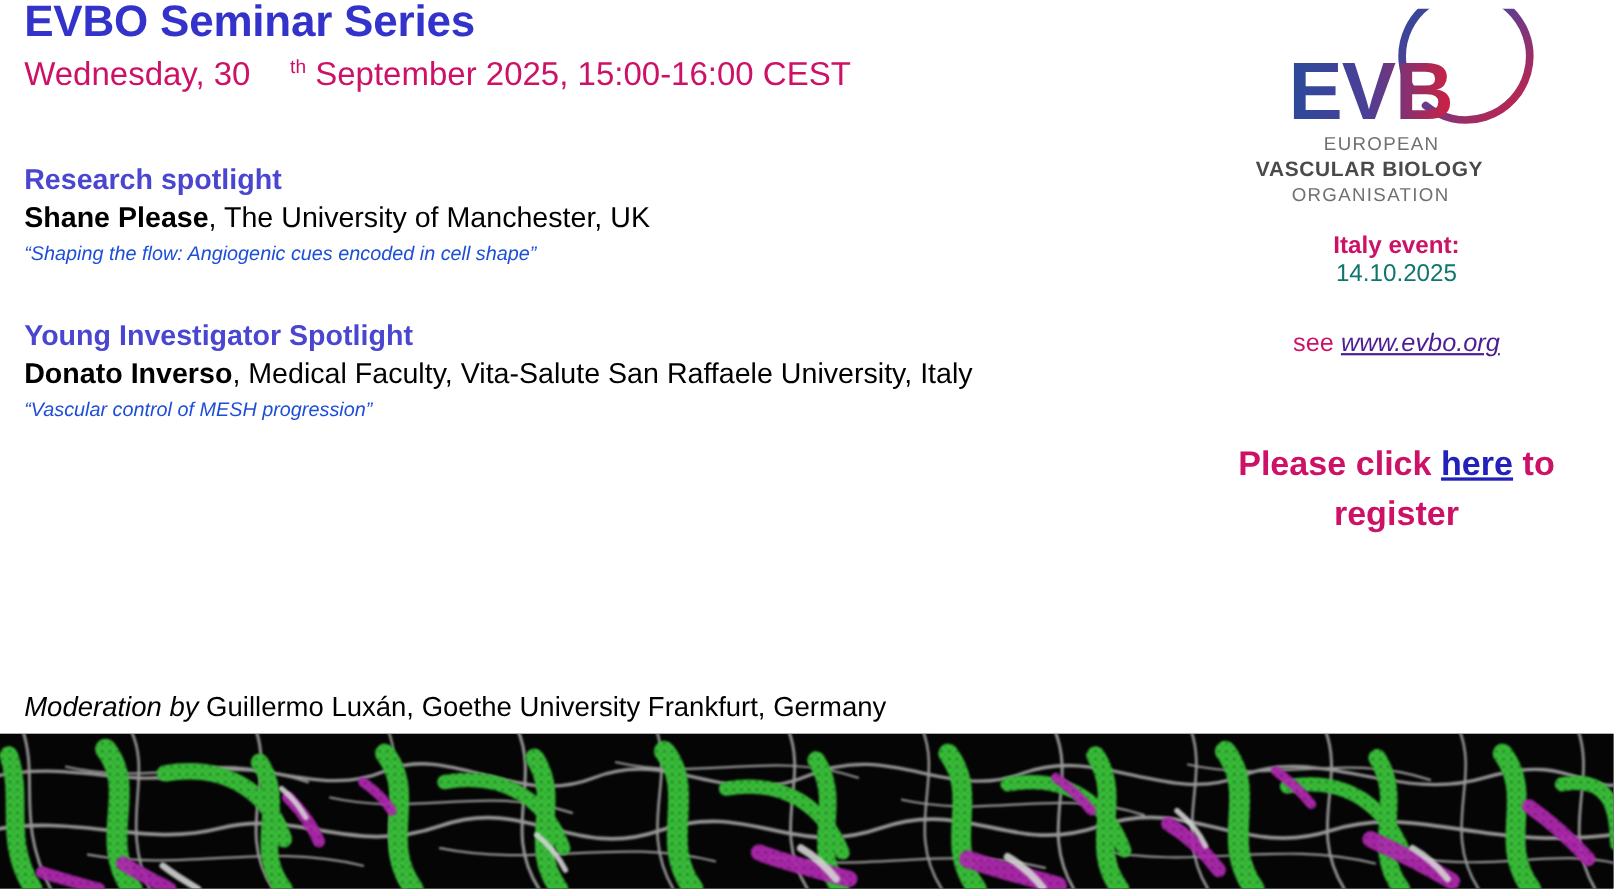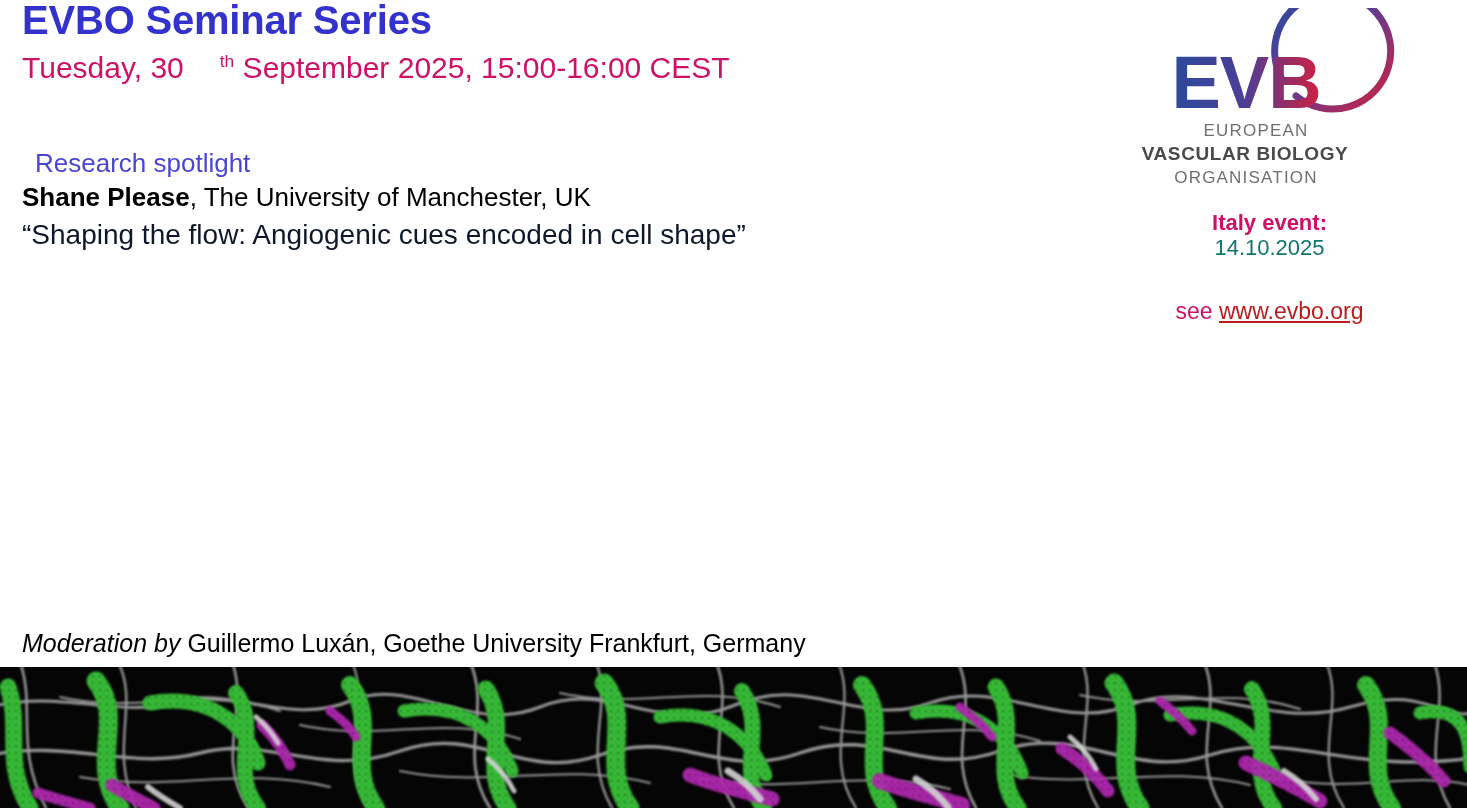--- a/index.html
+++ b/index.html
@@ -49,32 +49,34 @@
   }
 
   .spotlight-block { margin: 0; }
   .spotlight-block.first  { padding-top: 67px; }
   .spotlight-block.second { padding-top: 53px; }
 
   .spotlight-label {
     color: #4a46d0;
     font-size: 26px;
     line-height: 1.0;
-    margin: 0 0 8px 13px;
+    margin: 0 0 8px 0;
+    font-weight: bold;
   }
   .speaker-line {
     color: #000000;
     font-size: 26px;
     line-height: 1.0;
     margin: 0 0 11px 0;
   }
   .speaker-name { font-weight: bold; }
   .talk-title {
-    color: #0f172a;
-    font-size: 28px;
+    color: #1d4ed8;
+    font-size: 18px;
+    font-style: italic;
     line-height: 1.0;
     margin: 0;
   }
 
   .moderation-line {
     position: absolute;
     left: 22px;
     top: 606px;
     color: #000000;
     font-size: 25px;
@@ -120,22 +122,23 @@
   }
 
   
   .see-line {
     margin-top: 38px;
     color: #cc1166;
     font-size: 23px;
   }
   .see-line a,
   .site-link {
-    color: #b91c1c;
+    color: #4c1d95;
     text-decoration: underline;
+    font-style: italic;
   }
 
   
   .register-line {
     margin-top: 75px;
     color: #cc1166;
     font-weight: bold;
     font-size: 31px;
     line-height: 1.45;
     padding: 0 18px;
@@ -159,31 +162,38 @@
   .micro-band svg { display: block; width: 1467px; height: 141px; }
 </style>
 </head>
 <body>
 
 <div class="left-col">
 
   <h1 class="series-title">EVBO Seminar Series</h1>
 
   <p class="series-date">
-    <span>Tuesday, 30</span><sup>th</sup><span> September 2025, 15:00-16:00 CEST</span>
+    <span>Wednesday, 30</span><sup>th</sup><span> September 2025, 15:00-16:00 CEST</span>
   </p>
 
   <div class="spotlight-block first">
     <p class="spotlight-label">Research spotlight</p>
     <p class="speaker-line">
       <span class="speaker-name">Shane Please</span><span>, The University of Manchester, UK</span>
     </p>
     <p class="talk-title">“Shaping the flow: Angiogenic cues encoded in cell shape”</p>
   </div>
 
+  <div class="spotlight-block second">
+    <p class="spotlight-label">Young Investigator Spotlight</p>
+    <p class="speaker-line">
+      <span class="speaker-name">Donato Inverso</span><span>, Medical Faculty, Vita-Salute San Raffaele University, Italy</span>
+    </p>
+    <p class="talk-title">“Vascular control of MESH progression”</p>
+  </div>
 
 </div>
 
 <p class="moderation-line">
   <span class="moderation-lead">Moderation by </span><span class="moderator-name">Guillermo Luxán</span><span>, Goethe University Frankfurt, Germany</span>
 </p>
 
 <div class="right-col">
 
   <div class="logo-wrap">
@@ -213,20 +223,23 @@
 
   <div class="next-event">
     <span class="next-event-label">Italy event:</span>
     <span class="next-event-date">14.10.2025</span>
   </div>
 
   <div class="see-line">
     <span>see </span><a class="site-link" href="#">www.evbo.org</a>
   </div>
 
+  <div class="register-line">
+    <span>Please click </span><a class="here-link" href="#">here</a><span> to register</span>
+  </div>
 
 </div>
 
 <div class="micro-band">
   <svg viewBox="0 0 1467 141" preserveAspectRatio="none" xmlns="http://www.w3.org/2000/svg">
     <defs>
       <filter id="soft">
           <feGaussianBlur stdDeviation="1.1"></feGaussianBlur>
         </filter>
       <filter id="softer">

